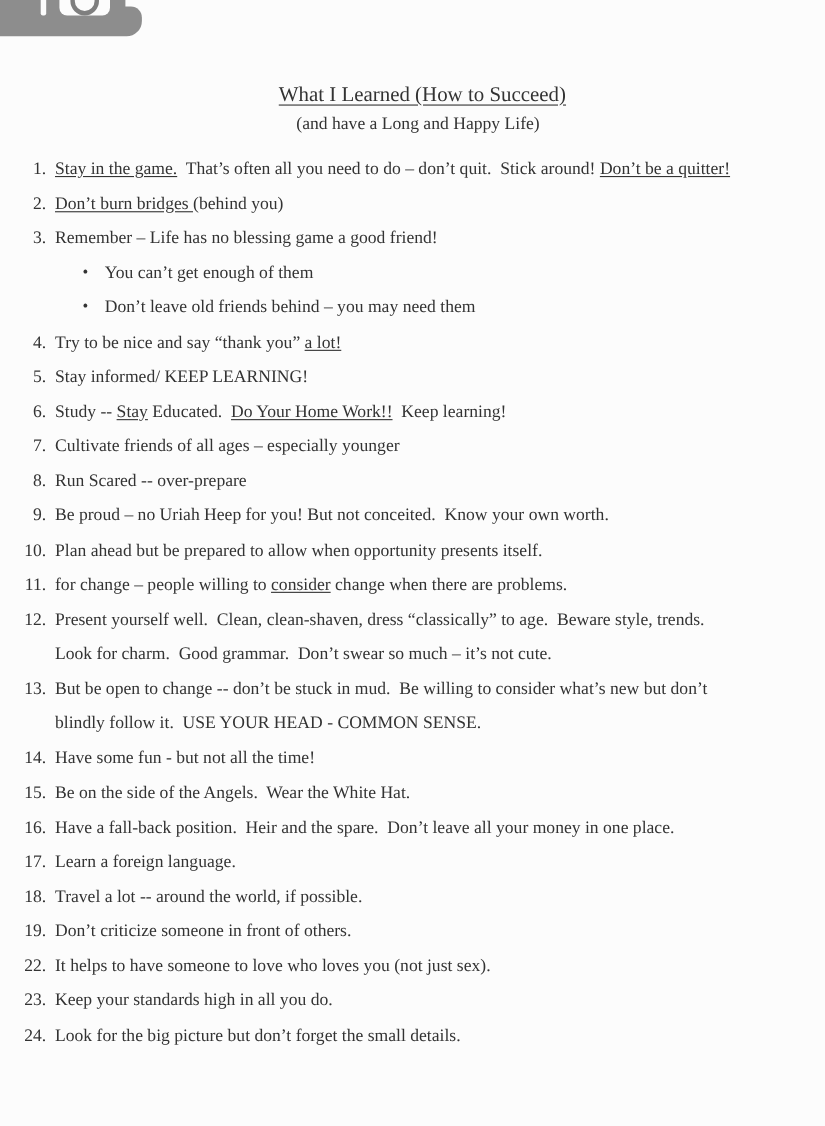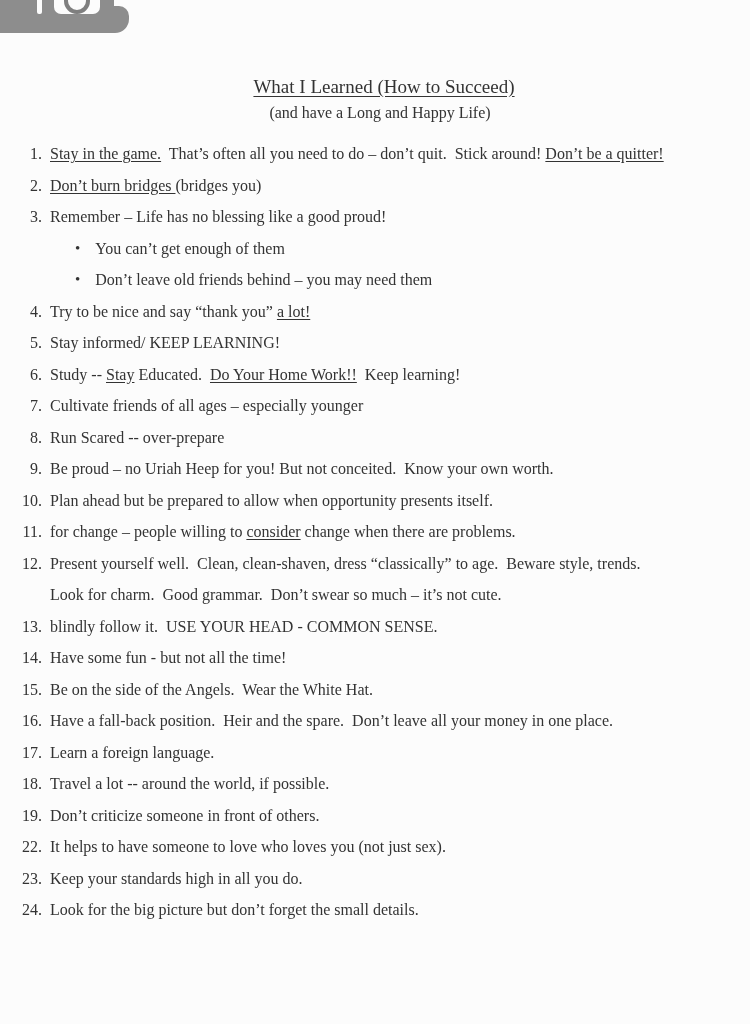--- a/index.html
+++ b/index.html
@@ -74,27 +74,27 @@
   <div class="list">
       <div class="row">
         <span class="num">1.</span>
         <span class="txt">
           <span class="line"><span class="u">Stay in the game.</span><span>  That’s often all you need to do – don’t quit.  Stick around! </span><span class="u">Don’t be a quitter!</span></span>
         </span>
       </div>
       <div class="row">
         <span class="num">2.</span>
         <span class="txt">
-          <span class="line"><span class="u">Don’t burn bridges </span><span>(bridges you)</span></span>
+          <span class="line"><span class="u">Don’t burn bridges </span><span>(behind you)</span></span>
         </span>
       </div>
       <div class="row">
         <span class="num">3.</span>
         <span class="txt">
-          <span class="line"><span>Remember – Life has no blessing like a good proud!</span></span>
+          <span class="line"><span>Remember – Life has no blessing game a good friend!</span></span>
         </span>
       </div>
       <div class="row bullet-row">
         <span class="dot">•</span>
         <span class="txt">
           <span class="line"><span>You can’t get enough of them</span></span>
         </span>
       </div>
       <div class="row bullet-row">
         <span class="dot">•</span>
@@ -153,20 +153,21 @@
       <div class="row">
         <span class="num">12.</span>
         <span class="txt">
           <span class="line"><span>Present yourself well.  Clean, clean-shaven, dress “classically” to age.  Beware style, trends.</span></span>
           <span class="line"><span>Look for charm.  Good grammar.  Don’t swear so much – it’s not cute.</span></span>
         </span>
       </div>
       <div class="row">
         <span class="num">13.</span>
         <span class="txt">
+          <span class="line"><span>But be open to change -- don’t be stuck in mud.  Be willing to consider what’s new but don’t</span></span>
           <span class="line"><span>blindly follow it.  USE YOUR HEAD - COMMON SENSE.</span></span>
         </span>
       </div>
       <div class="row">
         <span class="num">14.</span>
         <span class="txt">
           <span class="line"><span>Have some fun - but not all the time!</span></span>
         </span>
       </div>
       <div class="row">

